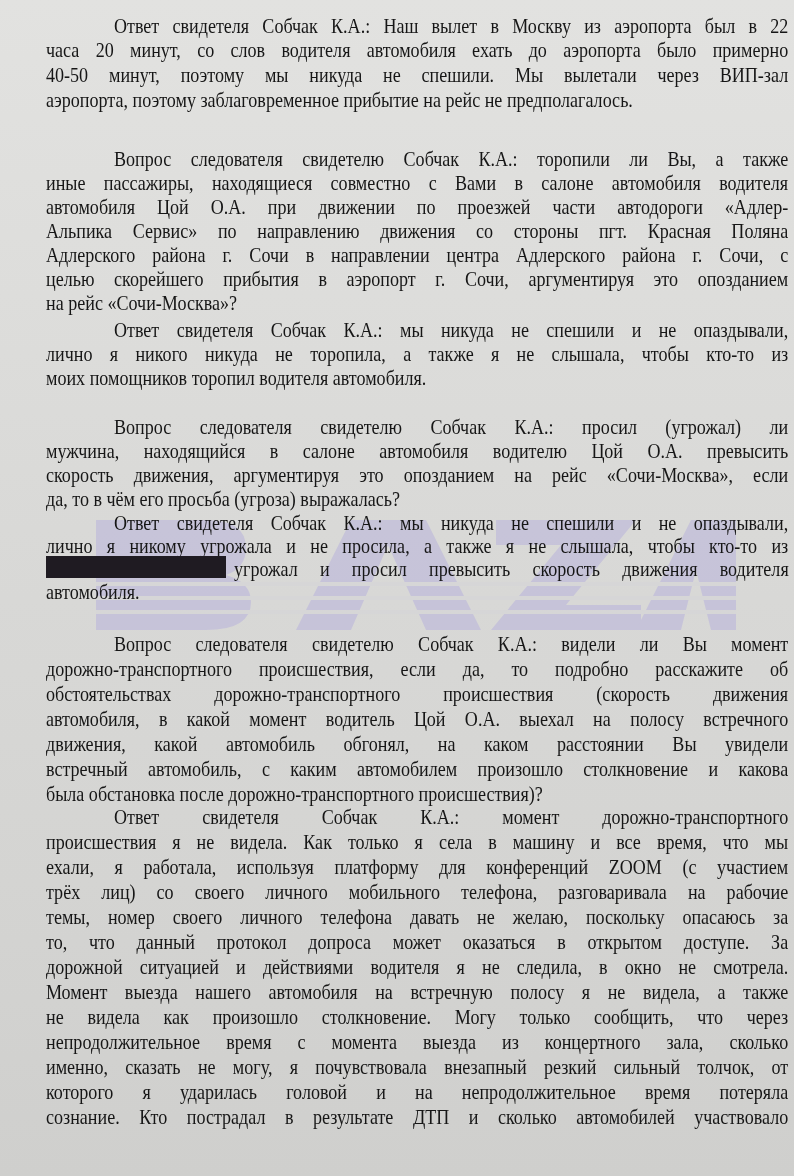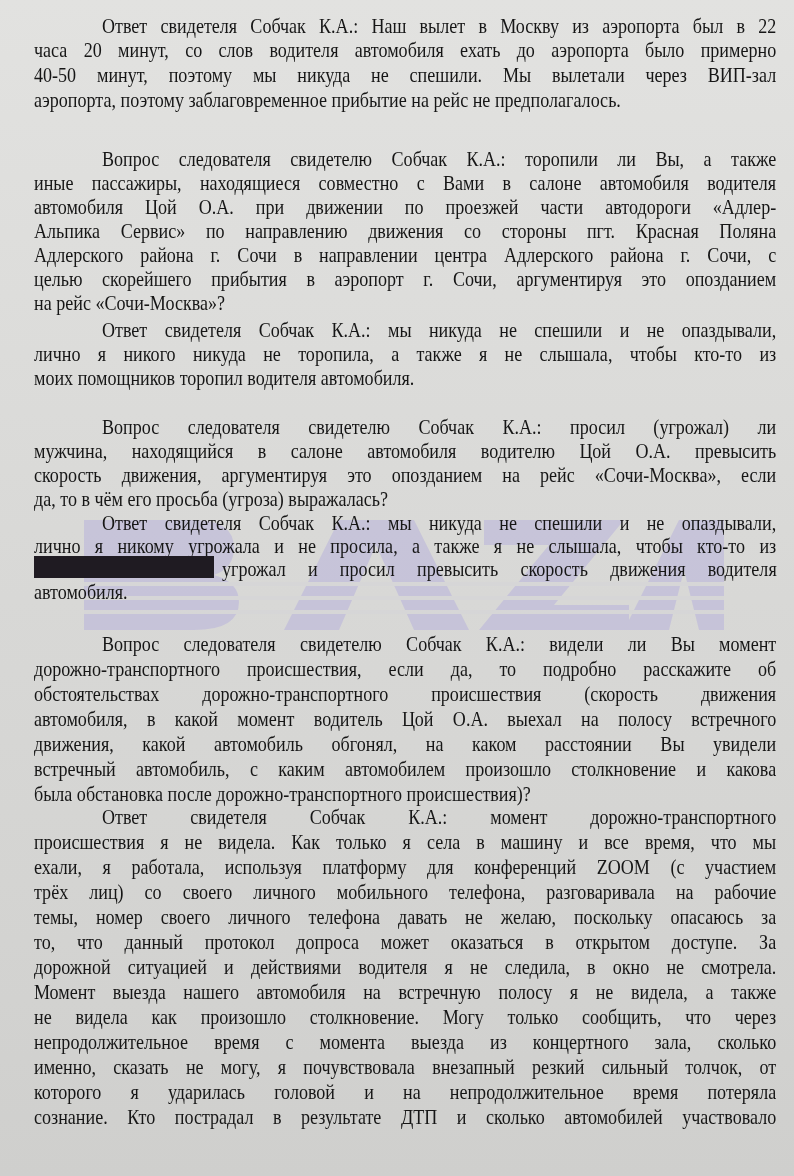--- a/index.html
+++ b/index.html
@@ -2,21 +2,21 @@
 <html><head>
 <meta charset="utf-8">
 <style>
   html, body { margin:0; padding:0; }
   body {
     width:794px; height:1176px; overflow:hidden; position:relative;
     background: linear-gradient(180deg, #e2e2e0 0%, #d9d9d7 45%, #d4d4d2 75%, #cfcfcd 100%);
     font-family: "Liberation Serif", "DejaVu Serif", serif;
     color:#161616;
   }
-  .page { position:absolute; left:4px; top:0; width:640px; height:1176px; }
+  .page { position:absolute; left:16px; top:0; width:640px; height:1176px; }
   .watermark {
     position:absolute; left:80px; top:520px; width:640px; height:110px;
     opacity:0.55; pointer-events:none;
   }
   .line {
     position:absolute; left:30px; width:742px;
     font-size:21px; line-height:24px; height:24px;
     white-space:nowrap; text-align:justify; text-align-last:justify;
     transform-origin:left top; transform:scaleX(0.86);
     width:863px;

